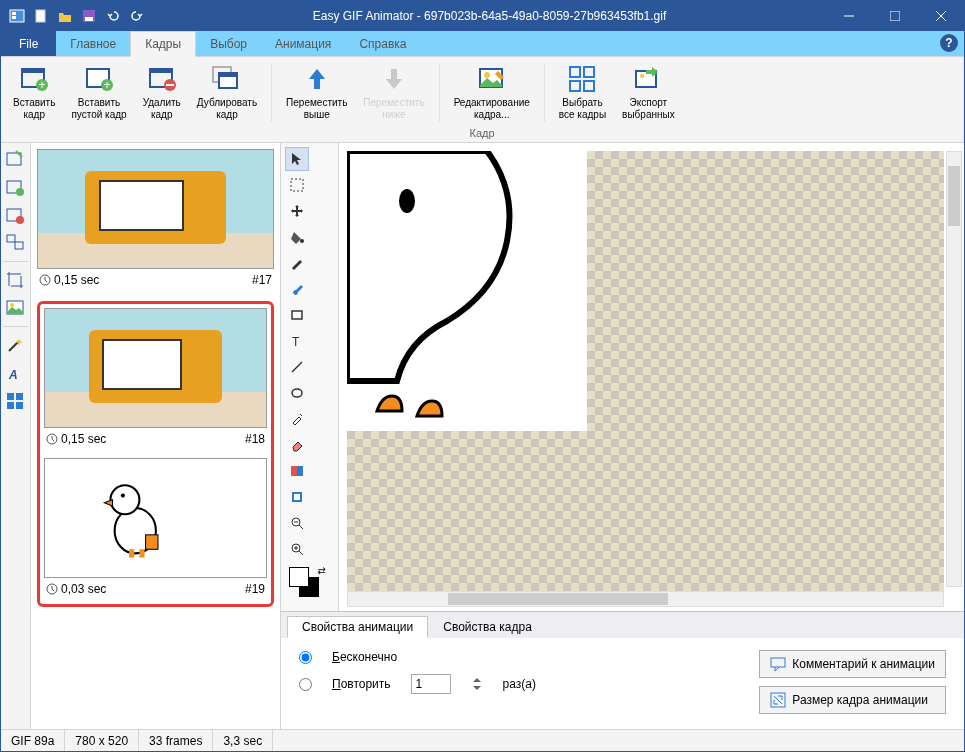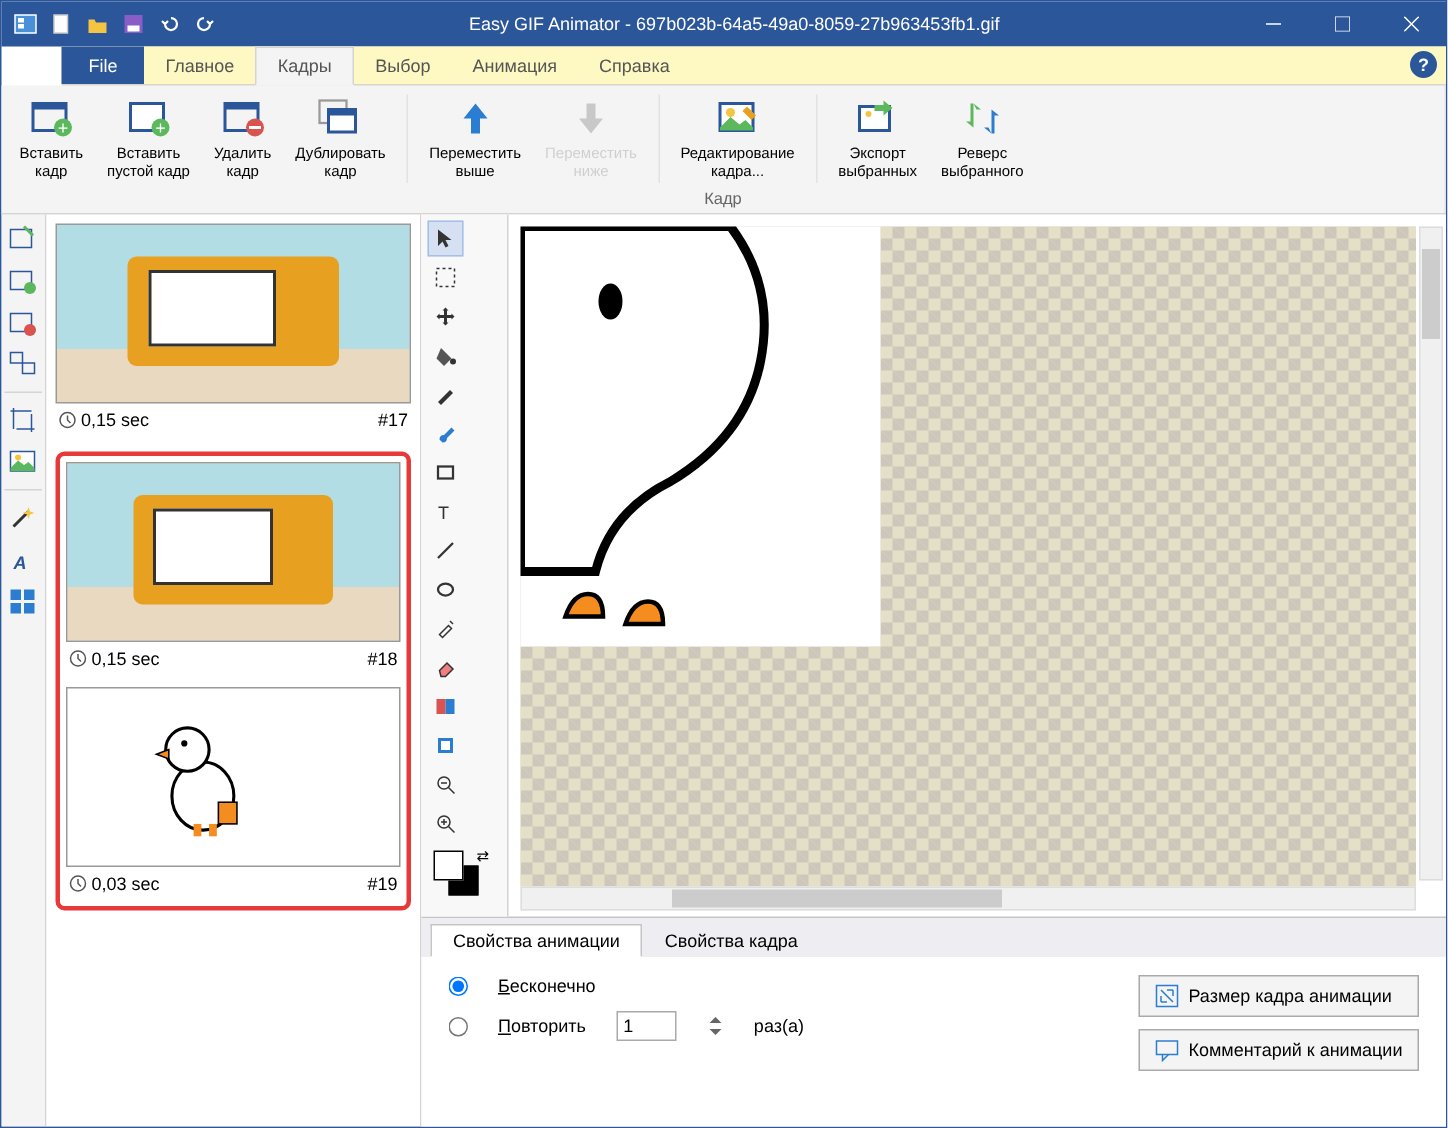--- a/index.html
+++ b/index.html
@@ -8,21 +8,21 @@
 
 
 .titlebar { height: 30px; background: #2b579a; color: #fff; display: flex; align-items: center; }
 .qat { display: flex; gap: 4px; padding: 0 6px; align-items: center; }
 .qat-btn { width: 20px; height: 20px; display: flex; align-items: center; justify-content: center; cursor: pointer; }
 .title-text { flex: 1; text-align: center; font-size: 12px; }
 .win-controls { display: flex; }
 .win-btn { width: 46px; height: 30px; display: flex; align-items: center; justify-content: center; cursor: pointer; color: #fff; }
 
 
-.tabs { height: 26px; background: #fef9c3; display: flex; align-items: stretch; border-bottom: 1px solid #d4d4d4; position: relative; margin-left: 40px; }
+.tabs { height: 26px; background: #7dd3fc; display: flex; align-items: stretch; border-bottom: 1px solid #d4d4d4; position: relative; }
 .file-tab { background: #2b579a; color: #fff; padding: 0 18px; display: flex; align-items: center; cursor: pointer; }
 .tab { padding: 0 14px; display: flex; align-items: center; cursor: pointer; color: #555; }
 .tab.active { border: 1px solid #d4d4d4; border-bottom: 1px solid #f4f4f4; background: #f4f4f4; margin-bottom: -1px; }
 .help-btn { position: absolute; right: 6px; top: 3px; width: 18px; height: 18px; border-radius: 50%; background: #2b579a; color: #fff; display: flex; align-items: center; justify-content: center; font-weight: bold; cursor: pointer; }
 
 
 .ribbon { height: 86px; background: #f4f4f4; display: flex; border-bottom: 1px solid #d4d4d4; }
 .ribbon-group { display: flex; flex-direction: column; padding: 2px 4px; border-right: 1px solid #e2e2e2; }
 .ribbon-buttons { display: flex; flex: 1; }
 .ribbon-btn { display: flex; flex-direction: column; align-items: center; justify-content: flex-start; padding: 4px 8px; cursor: pointer; min-width: 54px; }
@@ -246,38 +246,40 @@
                 <path d="M4 20 l7 -7 l6 5 l4 -3 l5 5 v2 h-22 z" fill="#5cb85c"></path>
                 <path d="M22 6 l6 6 l-3 3 l-6 -6 z" fill="#e8a020"></path>
               </svg>
             </div>
           <div class="ribbon-label" style="white-space:pre-line">Редактирование
 кадра...</div>
         </div>
         <div style="width:1px;background:#e2e2e2;margin:4px 6px"></div>
         <div class="ribbon-btn">
           <div class="ribbon-icon">
+              <svg width="28" height="28">
+                <rect x="2" y="2" width="10" height="10" fill="none" stroke="#2b7dd1" stroke-width="2"></rect>
+                <rect x="16" y="2" width="10" height="10" fill="none" stroke="#2b7dd1" stroke-width="2"></rect>
+                <rect x="2" y="16" width="10" height="10" fill="none" stroke="#2b7dd1" stroke-width="2"></rect>
+                <rect x="16" y="16" width="10" height="10" fill="none" stroke="#2b7dd1" stroke-width="2"></rect>
+              </svg>
+            </div>
+          <div class="ribbon-label" style="white-space:pre-line">Выбрать
+все кадры</div>
+        </div>
+        <div class="ribbon-btn">
+          <div class="ribbon-icon">
               <svg width="32" height="28">
                 <rect x="4" y="6" width="20" height="16" fill="#fff" stroke="#2b579a" stroke-width="2"></rect>
                 <circle cx="10" cy="11" r="2" fill="#f4c542"></circle>
                 <path d="M20 2 l6 5 l-6 5 v-3 h-6 v-4 h6 z" fill="#5cb85c"></path>
               </svg>
             </div>
           <div class="ribbon-label" style="white-space:pre-line">Экспорт
 выбранных</div>
-        </div>
-        <div class="ribbon-btn">
-          <div class="ribbon-icon">
-              <svg width="28" height="28">
-                <path d="M8 4 v16 l-5 -4 h3 v-12 z M8 4 l5 4 h-3" fill="#5cb85c"></path>
-                <path d="M20 24 v-16 l5 4 h-3 v12 z M20 24 l-5 -4 h3" fill="#2b7dd1"></path>
-              </svg>
-            </div>
-          <div class="ribbon-label" style="white-space:pre-line">Реверс
-выбранного</div>
         </div>
       </div>
       <div class="ribbon-group-label">Кадр</div>
     </div>
   </div>
 
   <div class="main">
 
     <div class="left-toolbar">
       <div class="lt-btn">
@@ -530,31 +532,37 @@
             <svg width="12" height="20">
                 <path d="M2 8 l4 -4 l4 4 z M2 12 l4 4 l4 -4 z" fill="#666"></path>
               </svg>
             <span>раз(а)</span>
           </label>
 
         </div>
         <div class="props-right">
           <div class="prop-btn">
             <svg width="16" height="16">
-                <rect x="1" y="1" width="14" height="14" fill="none" stroke="#2b7dd1"></rect>
-                <path d="M4 4 l8 8 M4 12 l0 -4 M4 12 l4 0 M12 4 l-4 0 M12 4 l0 4" stroke="#2b7dd1" fill="none"></path>
-              </svg>
-            <span>Размер кадра анимации</span>
+                <rect x="1" y="2" width="14" height="9" fill="none" stroke="#2b7dd1"></rect>
+                <path d="M5 11 l0 4 l4 -4" fill="none" stroke="#2b7dd1"></path>
+              </svg>
+            <span>Комментарий к анимации</span>
           </div>
           <div class="prop-btn">
             <svg width="16" height="16">
-                <rect x="1" y="2" width="14" height="9" fill="none" stroke="#2b7dd1"></rect>
-                <path d="M5 11 l0 4 l4 -4" fill="none" stroke="#2b7dd1"></path>
-              </svg>
-            <span>Комментарий к анимации</span>
+                <rect x="1" y="1" width="14" height="14" fill="none" stroke="#2b7dd1"></rect>
+                <path d="M4 4 l8 8 M4 12 l0 -4 M4 12 l4 0 M12 4 l-4 0 M12 4 l0 4" stroke="#2b7dd1" fill="none"></path>
+              </svg>
+            <span>Размер кадра анимации</span>
           </div>
 
         </div>
       </div>
     </div>
   </div>
 
+  <div class="statusbar">
+    <div class="status-cell">GIF 89a</div>
+    <div class="status-cell">780 x 520</div>
+    <div class="status-cell">33 frames</div>
+    <div class="status-cell">3,3 sec</div>
+  </div>
 </div>
 
 </body></html>

